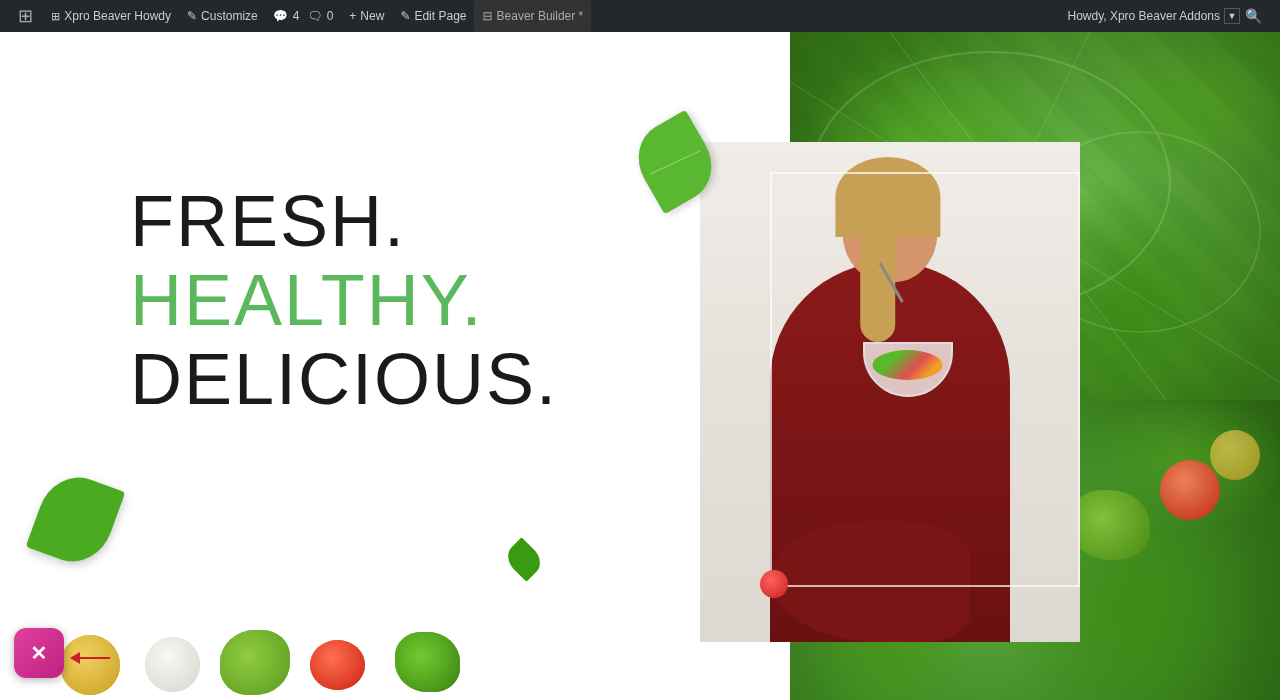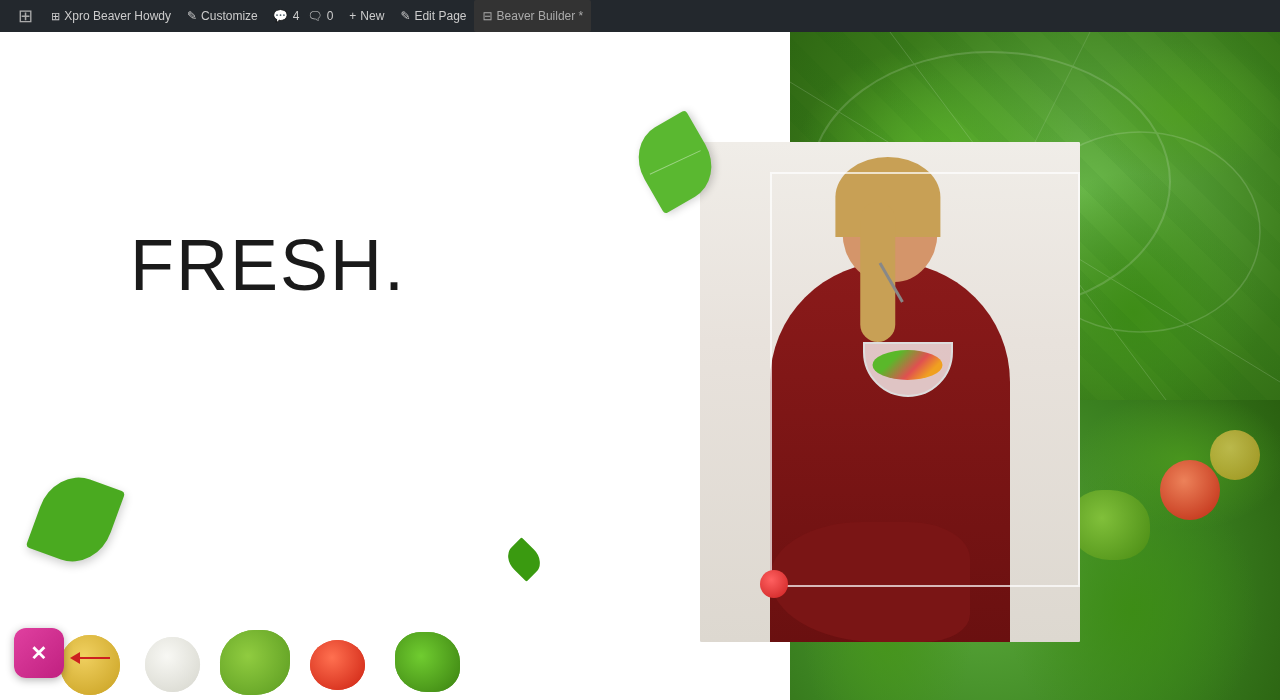--- a/index.html
+++ b/index.html
@@ -67,21 +67,20 @@
       position: relative;
       overflow: hidden;
     }
 
     
     .hero-text {
       position: absolute;
       left: 130px;
       top: 150px;
       z-index: 10;
-      margin-top: 44px;
     }
     .hero-line {
       font-size: 72px;
       font-weight: 300;
       letter-spacing: 2px;
       line-height: 1.1;
       color: #1a1a1a;
       font-family: 'Arial', sans-serif;
     }
     .hero-line.green {
@@ -384,20 +383,29 @@
   <div class="admin-bar-item">
     <span>✎</span>
     <span>Edit Page</span>
   </div>
 
   <div class="admin-bar-item beaver-builder-btn">
     <span>⊟</span>
     <span>Beaver Builder *</span>
   </div>
 
+  <div class="admin-bar-right">
+    <span>Howdy, Xpro Beaver Addons</span>
+    <div class="screen-meta-toggle">
+      <span style="font-size:9px;">▼</span>
+    </div>
+    <div class="search-icon-admin">
+      <span>🔍</span>
+    </div>
+  </div>
 </div>
 
 <div id="main-content">
 
   <div class="green-bg-top">
     <div class="lettuce-bg"></div>
     <div class="green-texture"></div>
 
     <svg style="position:absolute;inset:0;width:100%;height:100%;opacity:0.15;z-index:3;" viewBox="0 0 490 400">
       <ellipse cx="200" cy="150" rx="180" ry="130" fill="none" stroke="#fff" stroke-width="2"></ellipse>
@@ -436,20 +444,22 @@
   </div>
 
   <div class="image-border-rect"></div>
 
   <div class="leaf-overlay">
     <div class="leaf-shape"></div>
   </div>
 
   <div class="hero-text">
     <div class="hero-line">FRESH.</div>
+    <div class="hero-line green">HEALTHY.</div>
+    <div class="hero-line">DELICIOUS.</div>
   </div>
 
   <div class="leaf-bottom-left">
     <div class="leaf-bl-shape"></div>
   </div>
 
   <div class="leaf-small-mid">
     <div class="leaf-sm-shape"></div>
   </div>
 

